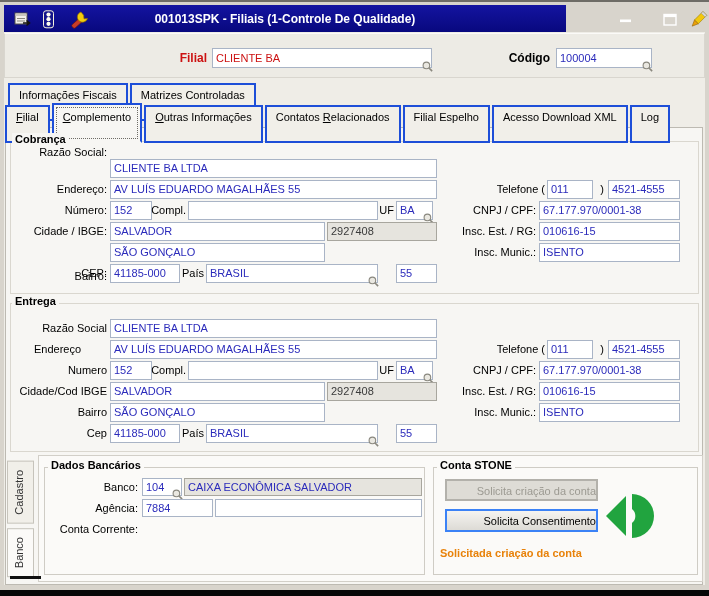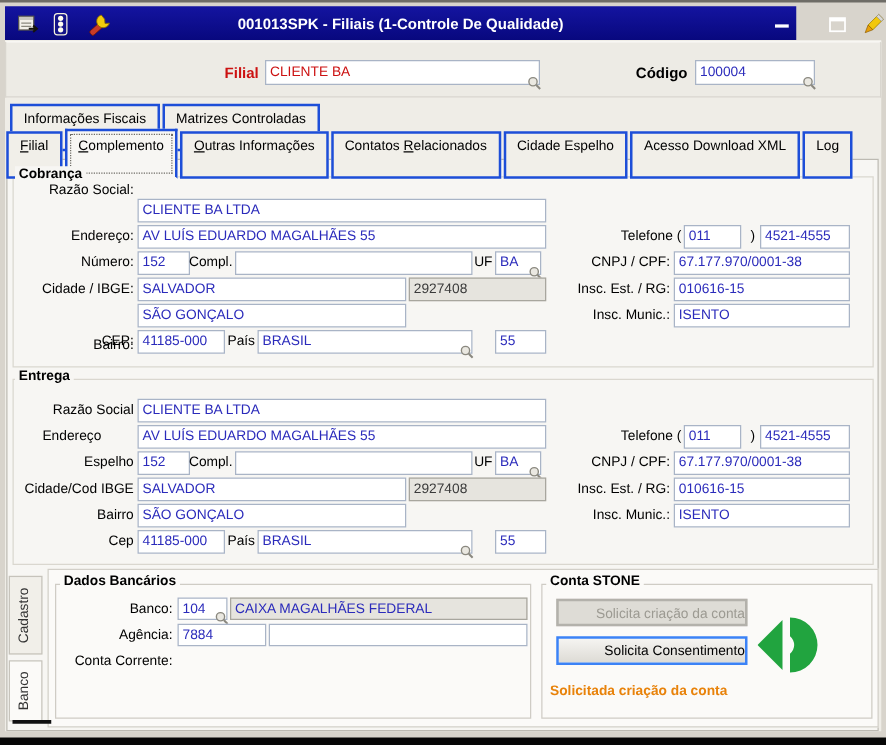--- a/index.html
+++ b/index.html
@@ -1,18 +1,18 @@
 <!DOCTYPE html>
 <html><head>
 <meta charset="utf-8">
 <style>
   html,body{margin:0;padding:0;}
   .screen{position:relative;width:709px;height:596px;background:#D8D4CC;font-family:"Liberation Sans",sans-serif;overflow:hidden;border-top:2px solid #6E6C66;}
   .abs{position:absolute;}
-  .titlebar{position:absolute;left:4px;top:3px;width:633px;height:27px;background:linear-gradient(#1414A0,#08087E);display:flex;align-items:center;}
+  .titlebar{position:absolute;left:4px;top:3px;width:562px;height:27px;background:linear-gradient(#1414A0,#08087E);display:flex;align-items:center;}
   .title-text{position:absolute;left:0;right:0;text-align:center;color:#fff;font-size:12px;font-weight:bold;}
   .tb-icon{position:absolute;top:6px;cursor:pointer;}
   .win-body{position:absolute;left:4px;top:30px;width:701px;height:553px;background:#EFEDE7;}
   .header-band{position:absolute;left:4px;top:31px;width:701px;height:45px;background:#EDEBE5;border:1px solid #D9D6CF;border-top-color:#FBFAF8;box-sizing:border-box;}
   .lbl{position:absolute;font-size:11px;color:#000;text-align:right;white-space:nowrap;}
   .hlbl{font-size:12px;font-weight:bold;}
   .fld{position:absolute;background:#fff;border:1px solid #A9B4C6;color:#2B2BBB;font-size:11px;line-height:17px;padding:0 3px;box-sizing:border-box;white-space:nowrap;}
   .fld.red{color:#CC1111;}
   .fld.gray{background:#E6E4DE;border-color:#A8A69E;color:#3A3A3A;}
   .mag{position:absolute;right:-2px;bottom:-5px;width:11px;height:11px;cursor:pointer;}
@@ -97,21 +97,21 @@
 
   <div class="tabs" style="left:8px;top:81px;">
       <div class="tab">Informações Fiscais</div>
       <div class="tab">Matrizes Controladas</div>
     </div>
   <div class="tabs" style="left:5px;top:103px;z-index:2;">
       <div class="tab"><span class="u">F</span>ilial</div>
       <div class="tab active"><span class="u">C</span>omplemento</div>
       <div class="tab"><span class="u">O</span>utras Informações</div>
       <div class="tab">Contatos <span class="u">R</span>elacionados</div>
-      <div class="tab">Cidade Espelho</div>
+      <div class="tab">Filial Espelho</div>
       <div class="tab">Acesso Download XML</div>
       <div class="tab">Log</div>
     </div>
 
   <div class="page"></div>
 
   <div class="grp" style="left:10px;top:139px;width:687px;height:151px;"></div>
   <div class="grp-title" style="left:12px;top:131px;">Cobrança</div>
 
   <div class="lbl" style="left:8px;top:144px;width:99px;">Razão Social:</div>
@@ -166,21 +166,21 @@
 
   <div class="grp" style="left:10px;top:301px;width:687px;height:147px;"></div>
   <div class="grp-title" style="left:12px;top:293px;">Entrega</div>
 
   <div class="lbl" style="left:8px;top:320px;width:99px;">Razão Social</div>
   <div class="fld" style="left:110px;top:317px;width:327px;height:19px;"><span>CLIENTE BA LTDA</span></div>
 
   <div class="lbl" style="left:8px;top:341px;width:99px;text-align:center;">Endereço</div>
   <div class="fld" style="left:110px;top:338px;width:327px;height:19px;"><span>AV LUÍS EDUARDO MAGALHÃES 55</span></div>
 
-  <div class="lbl" style="left:8px;top:362px;width:99px;">Espelho</div>
+  <div class="lbl" style="left:8px;top:362px;width:99px;">Numero</div>
   <div class="fld" style="left:110px;top:359px;width:42px;height:19px;"><span>152</span></div>
   <div class="lbl" style="left:150px;top:362px;width:36px;">Compl.</div>
   <div class="fld" style="left:188px;top:359px;width:190px;height:19px;"><span></span></div>
   <div class="lbl" style="left:376px;top:362px;width:18px;">UF</div>
   <div class="fld" style="left:396px;top:359px;width:37px;height:19px;"><span>BA</span>
     <svg class="mag" viewBox="0 0 10 10">
         <circle cx="4" cy="4" r="3" fill="#EAE8E1" stroke="#8A887F"></circle>
         <line x1="6.4" y1="6.4" x2="9.2" y2="9.2" stroke="#8A887F" stroke-width="1.5"></line>
       </svg>
   </div>
@@ -227,21 +227,21 @@
   <div class="grp" style="left:44px;top:465px;width:379px;height:106px;border-color:#CFCCC5;"></div>
   <div class="grp-title onpanel" style="left:48px;top:457px;">Dados Bancários</div>
 
   <div class="lbl" style="left:58px;top:479px;width:80px;">Banco:</div>
   <div class="fld" style="left:142px;top:476px;width:40px;height:18px;line-height:16px;"><span>104</span>
     <svg class="mag" viewBox="0 0 10 10">
         <circle cx="4" cy="4" r="3" fill="#EAE8E1" stroke="#8A887F"></circle>
         <line x1="6.4" y1="6.4" x2="9.2" y2="9.2" stroke="#8A887F" stroke-width="1.5"></line>
       </svg>
   </div>
-  <div class="fld gray" style="left:184px;top:476px;width:238px;height:18px;line-height:16px;color:#2B2BBB;"><span>CAIXA MAGALHÃES FEDERAL</span></div>
+  <div class="fld gray" style="left:184px;top:476px;width:238px;height:18px;line-height:16px;color:#2B2BBB;"><span>CAIXA ECONÔMICA SALVADOR</span></div>
 
   <div class="lbl" style="left:58px;top:500px;width:80px;">Agência:</div>
   <div class="fld" style="left:142px;top:497px;width:71px;height:18px;line-height:16px;"><span>7884</span></div>
   <div class="fld" style="left:215px;top:497px;width:207px;height:18px;line-height:16px;"><span></span></div>
 
   <div class="lbl" style="left:28px;top:521px;width:110px;">Conta Corrente:</div>
 
   <div class="grp" style="left:433px;top:465px;width:263px;height:106px;border-color:#CFCCC5;"></div>
   <div class="grp-title onpanel" style="left:437px;top:457px;">Conta STONE</div>
 

